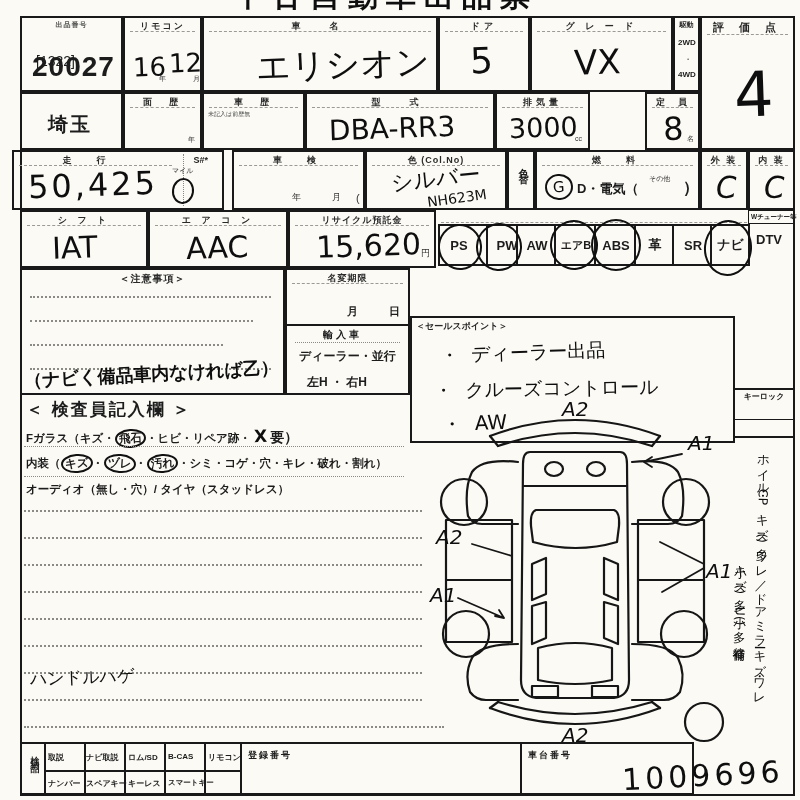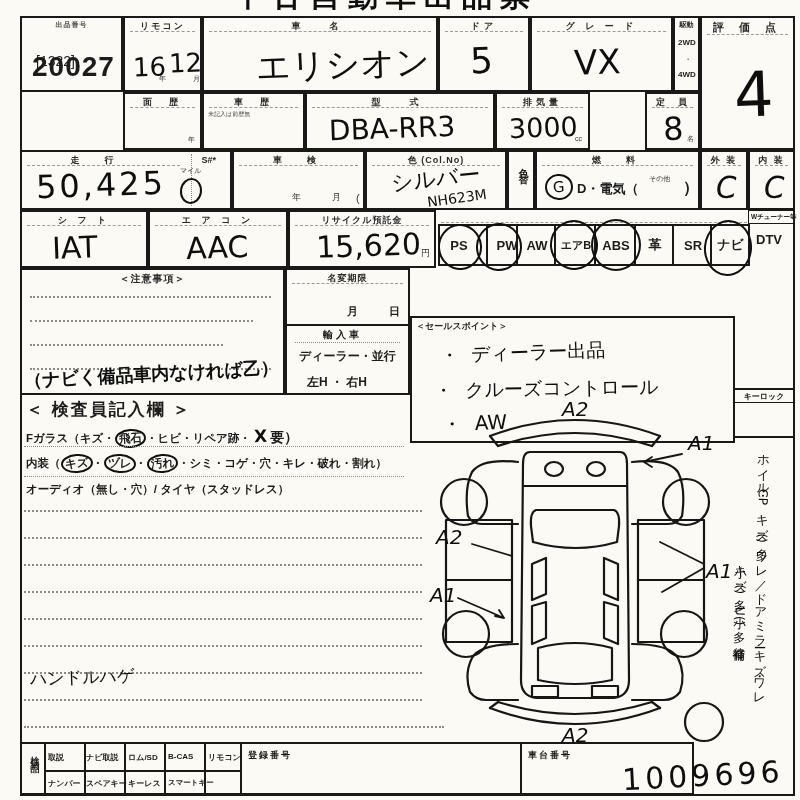--- a/index.html
+++ b/index.html
@@ -71,20 +71,23 @@
     <div class="abs" style="left:9px;top:36px;font-size:8px;">・</div>
     <div class="abs" style="left:3px;top:52px;font-size:8px;font-weight:bold;">4WD</div>
   </div>
 
   <div class="cell" style="left:700px;top:16px;width:95px;height:134px;">
     <div class="hdr" style="font-size:11px;letter-spacing:6px;">評 価 点</div>
     <div class="dash" style="top:16px;"></div>
     <div class="abs hw" style="left:32px;top:40px;font-size:62px;">4</div>
   </div>
 
+  <div class="cell" style="left:20px;top:92px;width:103px;height:58px;">
+    <div class="abs" style="left:26px;top:17px;font-size:20px;font-weight:bold;letter-spacing:2px;">埼玉</div>
+  </div>
 
   <div class="cell" style="left:123px;top:92px;width:79px;height:58px;">
     <div class="hdr">面　歴</div>
     <div class="dash"></div>
     <div class="abs tiny" style="right:5px;bottom:3px;">年</div>
   </div>
 
   <div class="cell" style="left:202px;top:92px;width:103px;height:58px;">
     <div class="hdr">車　歴</div>
     <div class="dash"></div>
@@ -105,21 +108,21 @@
   </div>
 
 
   <div class="cell" style="left:645px;top:92px;width:55px;height:58px;">
     <div class="hdr" style="letter-spacing:2px;">定　員</div>
     <div class="dash"></div>
     <div class="abs hw" style="left:16px;top:16px;font-size:32px;">8</div>
     <div class="abs tiny" style="right:4px;bottom:4px;">名</div>
   </div>
 
-  <div class="cell" style="left:20px;top:150px;width:212px;height:60px;">
+  <div class="cell" style="left:12px;top:150px;width:212px;height:60px;">
     <div class="hdr" style="right:60px;letter-spacing:8px;">走　行</div>
     <div class="dash" style="right:50px;"></div>
     <div class="abs" style="right:14px;top:3px;font-size:9px;font-weight:bold;">S#*</div>
     <div class="abs" style="right:38px;top:2px;bottom:2px;border-left:1px dotted #888;"></div>
     <div class="abs hw" style="left:14px;top:14px;font-size:32px;letter-spacing:3px;">50,425</div>
     <div class="abs tiny" style="left:158px;top:14px;">マイル</div>
     <div class="circmark" style="left:158px;top:26px;width:18px;height:22px;transform:rotate(8deg);"></div>
   </div>
 
   <div class="cell" style="left:232px;top:150px;width:133px;height:60px;">
@@ -253,21 +256,21 @@
       <span>・</span>&nbsp;
       <span>クルーズコントロール</span>
     </div>
     <div class="abs hw" style="left:30px;top:92px;font-size:20px;">
       <span>・</span>&nbsp;
       <span>AW</span>
     </div>
   </div>
 
   <div class="cell" style="left:733px;top:388px;width:62px;height:50px;border-width:2px;">
-    <div class="abs" style="left:0;right:0;top:1px;text-align:center;font-size:8px;font-weight:bold;border-bottom:1px solid #191919;padding-bottom:0;">キーロック</div>
+    <div class="abs" style="left:0;right:0;top:1px;text-align:center;font-size:8px;font-weight:bold;border-bottom:1px solid #191919;padding-bottom:17px;">キーロック</div>
   </div>
 
   <div class="abs" style="left:24px;top:398px;width:410px;height:340px;">
     <div class="abs" style="left:2px;top:0;font-size:17px;font-weight:bold;letter-spacing:2px;">＜ 検査員記入欄 ＞</div>
 
     <div class="abs" style="left:2px;top:28px;font-size:11.5px;font-weight:bold;white-space:nowrap;">
       <span>Fガラス（キズ・</span><span class="ring" style="padding:0 2px;">飛石</span><span>・ヒビ・リペア跡・</span>
       <span class="hw" style="display:inline-block;font-size:17px;font-weight:bold;">X</span>
       <span style="font-size:14px;">要）</span>
     </div>

